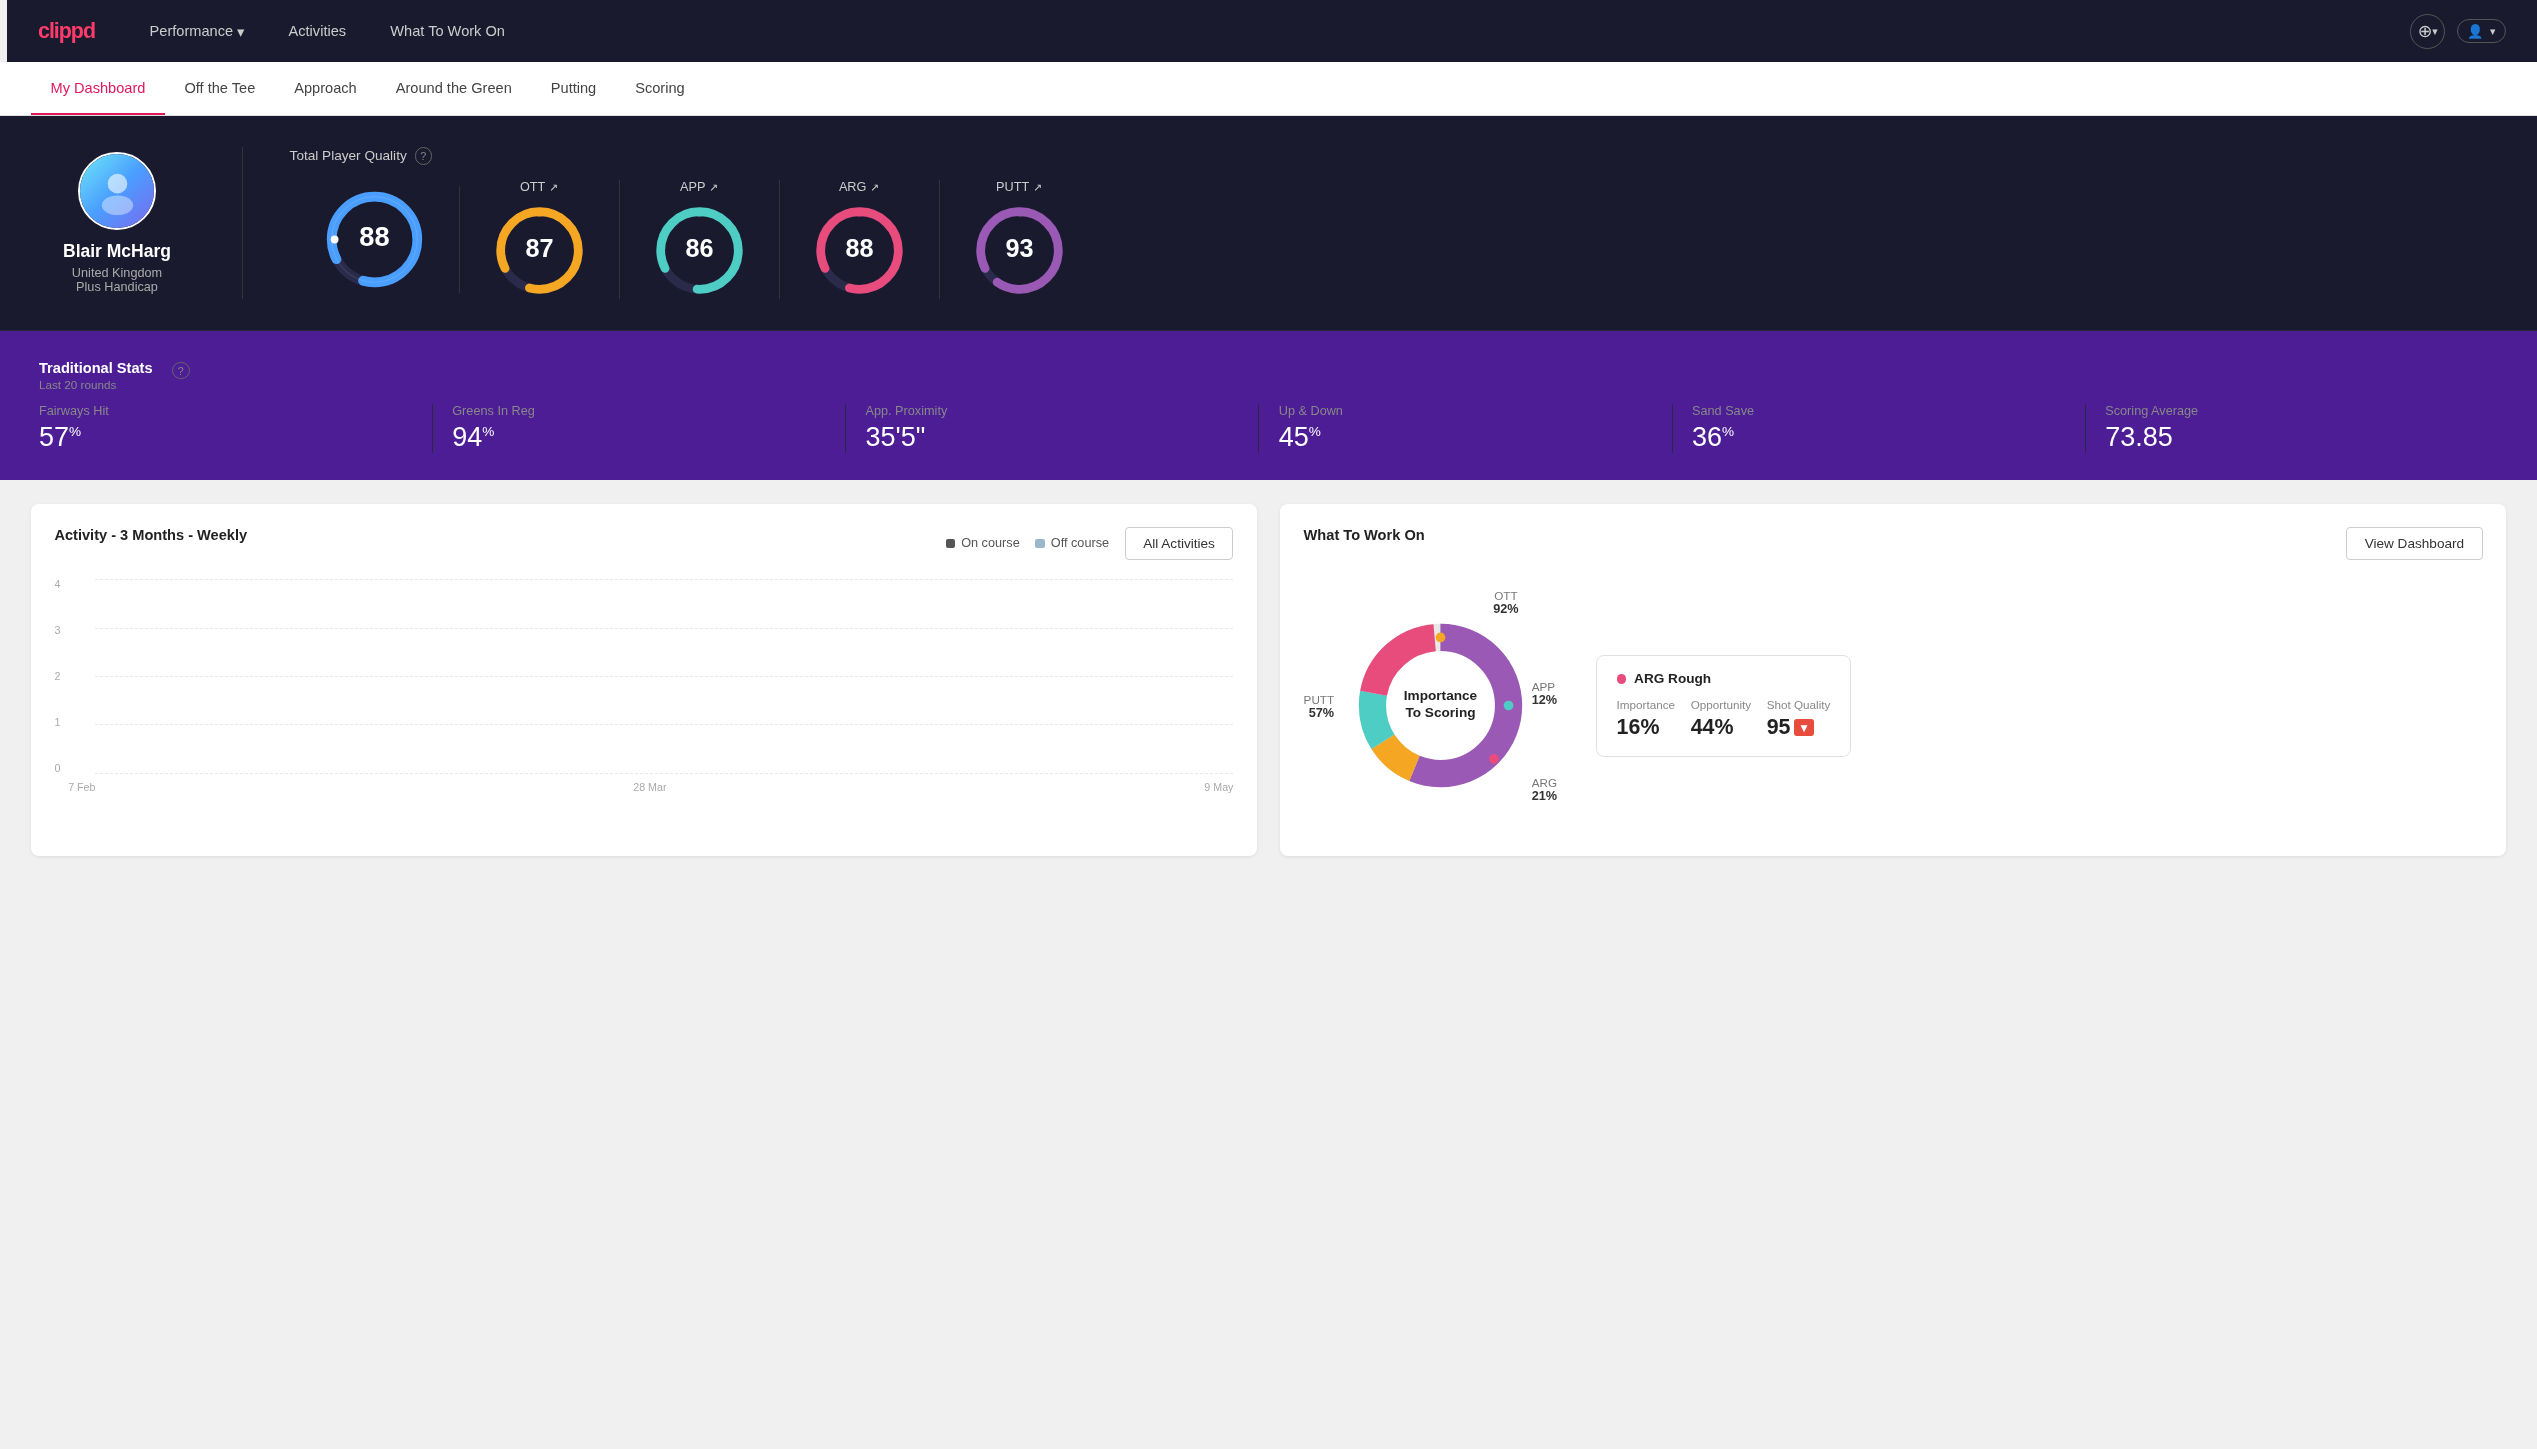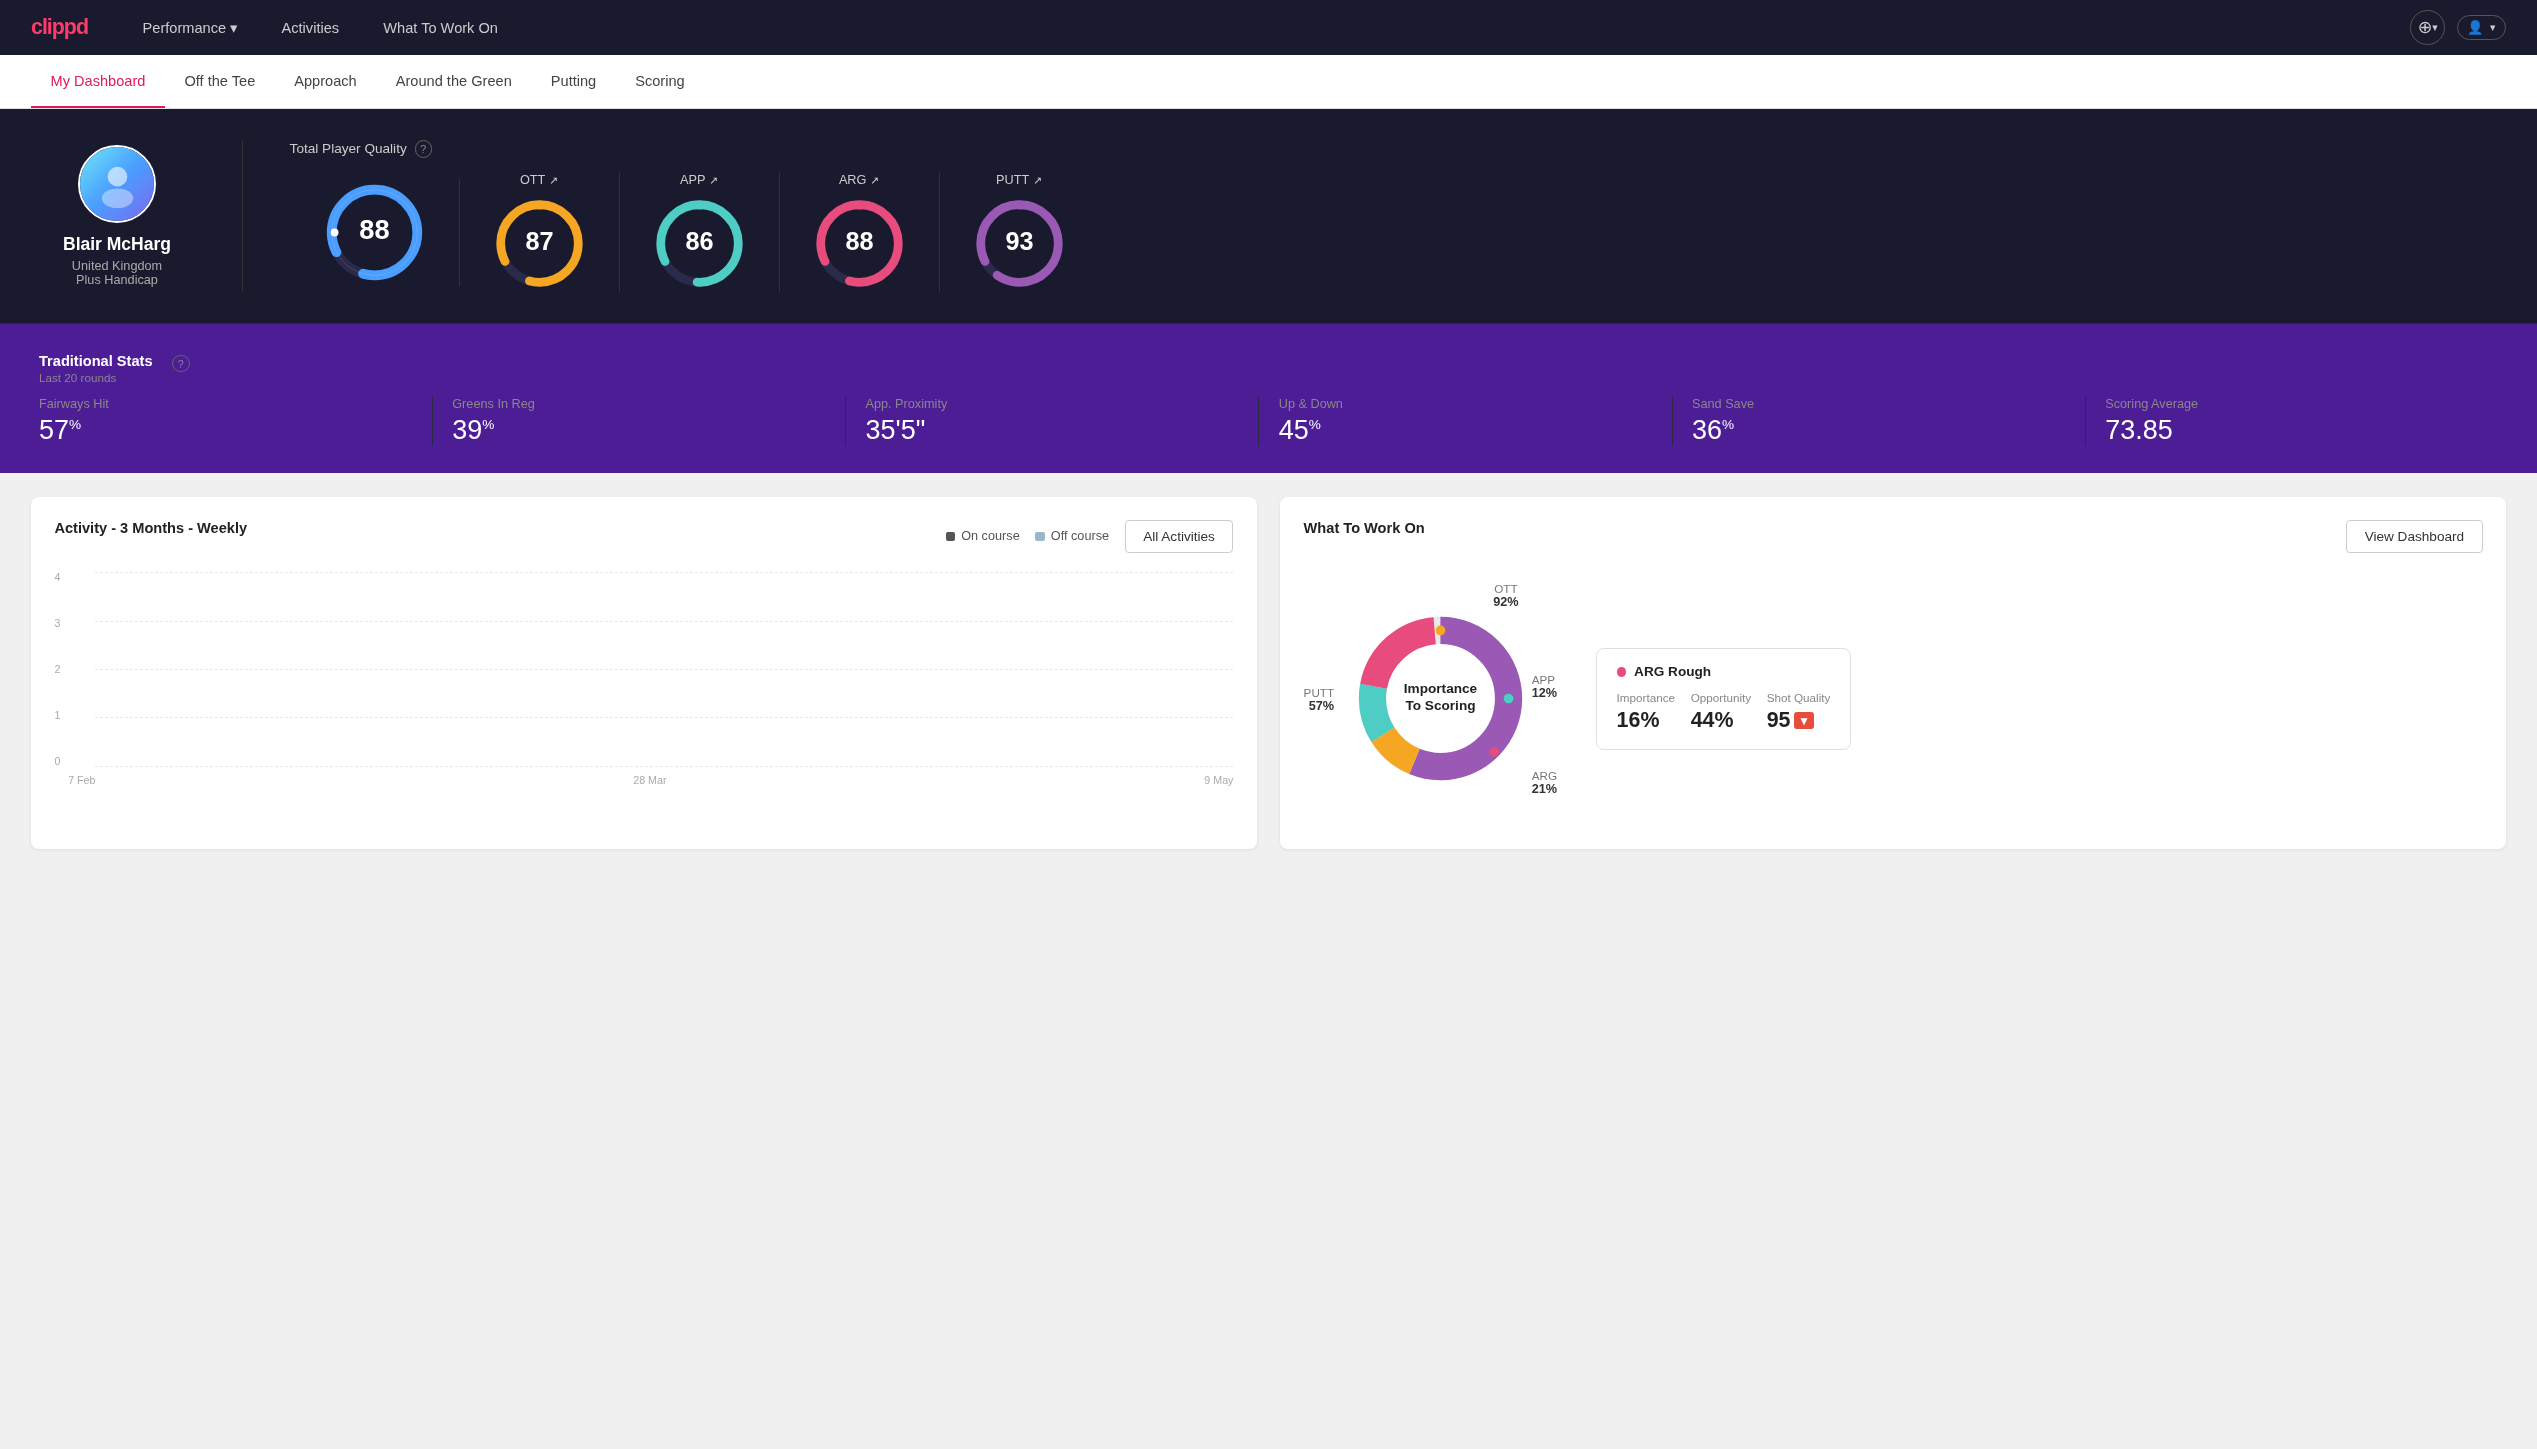--- a/index.html
+++ b/index.html
@@ -4,21 +4,22 @@
   <style>
     * { box-sizing: border-box; margin: 0; padding: 0; }
     body { font-family: -apple-system, BlinkMacSystemFont, 'Segoe UI', sans-serif; background: #f0f0f0; min-width: 876px; }
 
     
     .top-nav {
       background: #1a1a2e;
       display: flex;
       align-items: center;
       padding: 0 31px;
-      height: 55px;
+      height: 62px;
+      margin-left: 7px;
     }
     .logo {
       color: #ff3b6b;
       font-size: 21.4px;
       font-weight: 800;
       margin-right: 39px;
       letter-spacing: -1px;
     }
     .nav-links { display: flex; gap: 13px; flex: 1; }
     .nav-links a {
@@ -422,21 +423,21 @@
   <div class="stats-grid">
     <div class="stat-item">
       <div class="stat-label">Fairways Hit</div>
       <div class="stat-value">
         <span>57</span><sup>%</sup>
       </div>
     </div>
     <div class="stat-item">
       <div class="stat-label">Greens In Reg</div>
       <div class="stat-value">
-        <span>39</span><sup>%</sup>
+        <span>94</span><sup>%</sup>
       </div>
     </div>
     <div class="stat-item">
       <div class="stat-label">App. Proximity</div>
       <div class="stat-value">
         <span>35'5"</span>
       </div>
     </div>
     <div class="stat-item">
       <div class="stat-label">Up &amp; Down</div>

